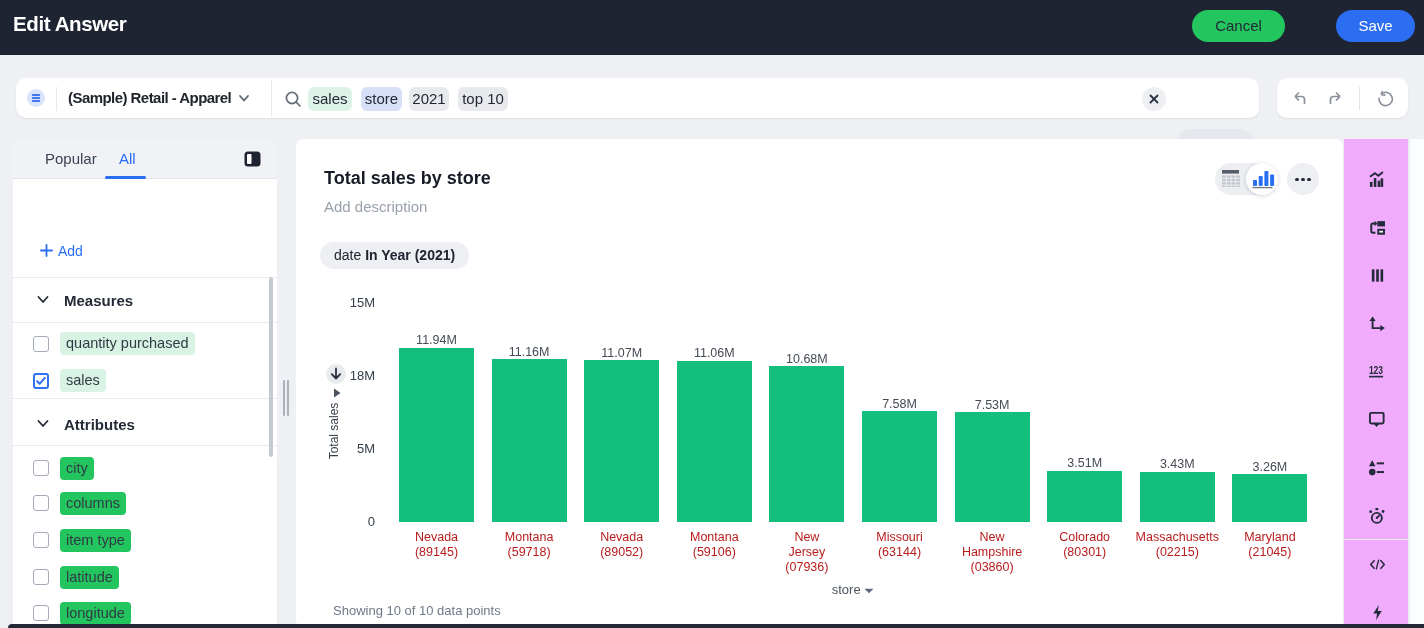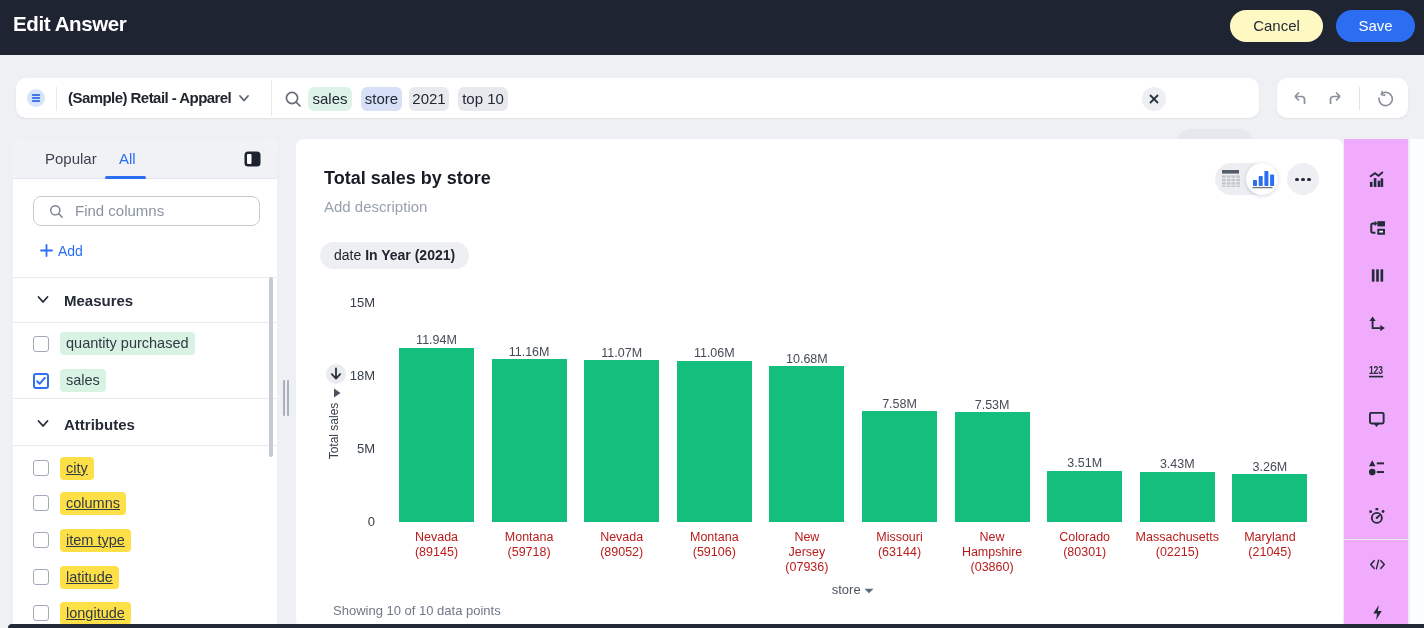--- a/index.html
+++ b/index.html
@@ -4,21 +4,21 @@
 <style>
   * { margin:0; padding:0; box-sizing:border-box; }
   html,body { width:1424px; height:628px; overflow:hidden; }
   body { background:#eef0f3; font-family:"Liberation Sans",sans-serif; position:relative; }
   .abs { position:absolute; }
 
   
   #topbar { position:absolute; left:0; top:0; width:1424px; height:55px; background:#1e2432; }
   #topbar .title { position:absolute; left:13px; top:0; line-height:48px; font-size:20.5px; font-weight:bold; color:#ffffff; letter-spacing:-0.4px; }
   .btn { position:absolute; top:10px; height:32px; border-radius:16px; font-size:15px; text-align:center; line-height:32px; }
-  #btn-cancel { left:1230px; width:93px; background:#fef9c3; color:#232936; }
+  #btn-cancel { left:1192px; width:93px; background:#22c55e; color:#232936; }
   #btn-save { left:1336px; width:79px; background:#2c6ef2; color:#ffffff; }
 
   
   #srcbox { position:absolute; left:16px; top:78px; width:1243px; height:40px; background:#fff; border-radius:10px; box-shadow:0 1px 2px rgba(30,40,60,.07); }
   #ds-circle { position:absolute; left:27px; top:89px; width:18px; height:18px; border-radius:50%; background:#d8e4fa; }
   #ds-name { position:absolute; left:68px; top:78px; height:40px; line-height:40px; font-size:15px; font-weight:bold; color:#20242d; letter-spacing:-0.55px; }
   .vsep { position:absolute; width:1px; background:#e7e9ee; }
   .token { position:absolute; top:87px; height:24px; border-radius:6px; font-size:15px; color:#222935; line-height:24px; text-align:center; }
   #xbtn { position:absolute; left:1142px; top:87px; width:24px; height:24px; border-radius:50%; background:#edeff2; }
   #gobtn { position:absolute; left:1175px; top:81px; width:80px; height:33px; border-radius:17px; background:#e7e8ed; color:#20242f; font-size:16px; line-height:33px; text-align:center;margin-top:48px; }
@@ -31,21 +31,21 @@
   #sb-head .tab2 { position:absolute; left:106px; top:0; line-height:40px; font-size:15px; color:#2a6ff2; }
   #sb-head .underline { position:absolute; left:92px; top:37px; width:41px; height:3px; background:#2a6ff2; border-radius:2px; }
   #findbox { position:absolute; left:20px; top:57px; width:227px; height:30px; border:1px solid #c7ccd5; border-radius:8px; background:#fff; }
   #findbox span { position:absolute; left:41px; top:0; line-height:28px; font-size:15px; color:#8a93a1; }
   #addlink { position:absolute; left:27px; top:103px; height:18px; font-size:14px; color:#2a6ff2; }
   .hdiv { position:absolute; left:0; width:264px; height:1px; background:#e8eaee; }
   .sec-label { position:absolute; left:51px; font-size:15px; font-weight:bold; color:#242b36; }
   .cb { position:absolute; left:20px; width:16px; height:16px; border:1.5px solid #a3aab8; border-radius:3px; background:#fff; }
   .pill { position:absolute; left:47px; height:23px; border-radius:4px; font-size:14.5px; color:#313a45; line-height:23px; padding:0 6px; }
   .pill.green { background:#d8f2e4; }
-  .pill.blue { background:#fde047;text-decoration:underline; }
+  .pill.blue { background:#22c55e; }
   #sb-scroll { position:absolute; left:269px; top:277px; width:4px; height:180px; background:#c6cad2; border-radius:2px; }
 
   
   .drag { position:absolute; width:2px; height:36px; background:#a9b0bc; border-radius:1px; }
 
   
   #card { position:absolute; left:296px; top:139px; width:1047px; height:489px; background:#fff; border-radius:8px; }
   #c-title { position:absolute; left:28px; top:21px; font-size:18px; font-weight:bold; color:#171c26; }
   #c-desc { position:absolute; left:28px; top:59px; font-size:15px; color:#99a1ad; }
   #chip { position:absolute; left:24px; top:103px; height:27px; border-radius:14px; background:#edeff3; font-size:14px; color:#20262f; line-height:27px; padding:0 14px; }
@@ -128,27 +128,20 @@
 
 <div id="sidebar">
   <div id="sb-head">
     <span class="tab1">Popular</span>
     <span class="tab2">All</span>
     <div class="underline"></div>
     <svg style="position:absolute; left:231px; top:12px;" width="17" height="16" viewBox="0 0 17 16">
       <rect x="0.5" y="0.5" width="16" height="15" rx="3.5" fill="#1d2330"></rect>
       <rect x="3" y="3" width="4.5" height="10" rx="1" fill="#ffffff"></rect>
     </svg>
-  </div>
-  <div id="findbox">
-    <svg style="position:absolute; left:15px; top:7px;" width="15" height="15" viewBox="0 0 15 15">
-      <circle cx="6.3" cy="6.3" r="4.6" fill="none" stroke="#757d8a" stroke-width="1.4"></circle>
-      <line x1="9.8" y1="9.8" x2="13.2" y2="13.2" stroke="#757d8a" stroke-width="1.4" stroke-linecap="round"></line>
-    </svg>
-    <span>Find columns</span>
   </div>
   <div id="addlink">
     <svg style="position:absolute; left:0; top:2px;" width="13" height="13" viewBox="0 0 13 13">
       <g stroke="#2a6ff2" stroke-width="1.8" stroke-linecap="round">
         <line x1="6.5" y1="1" x2="6.5" y2="12"></line>
         <line x1="1" y1="6.5" x2="12" y2="6.5"></line>
       </g>
     </svg>
     <span style="position:absolute; left:18px; top:1px;">Add</span>
   </div>

